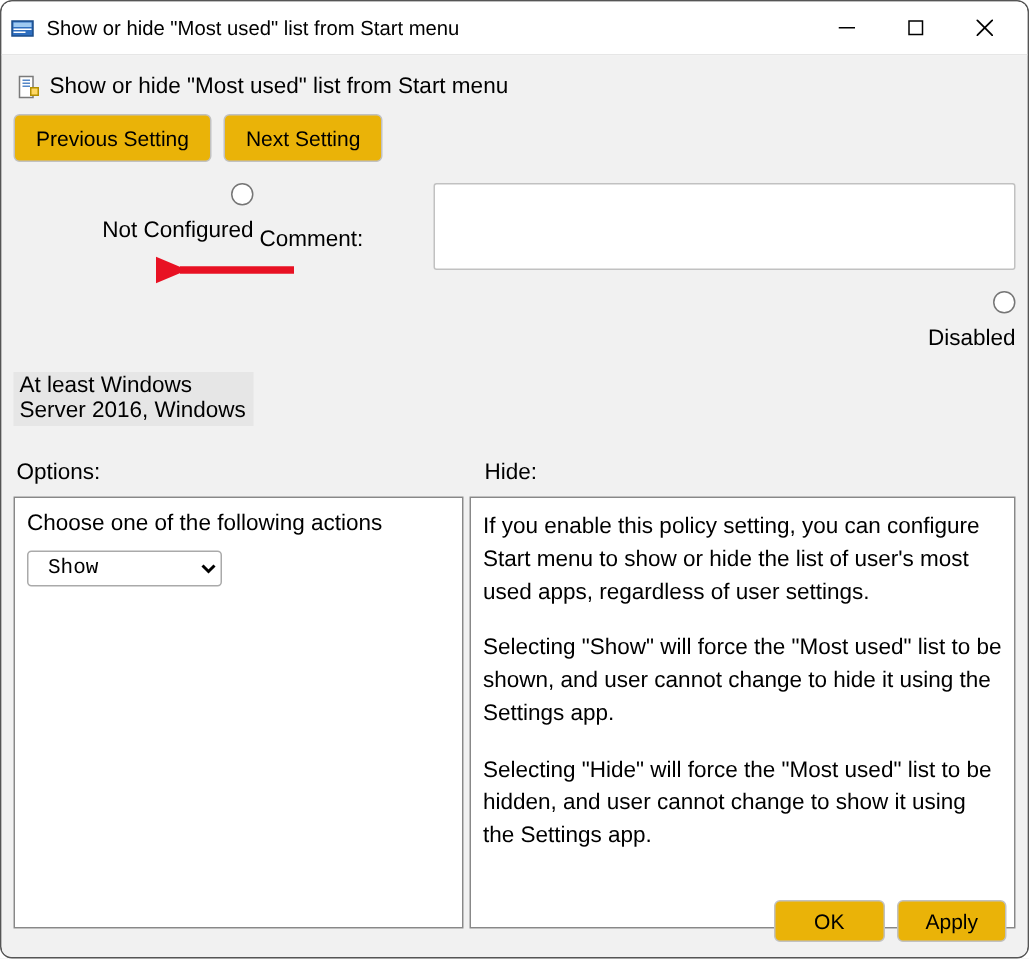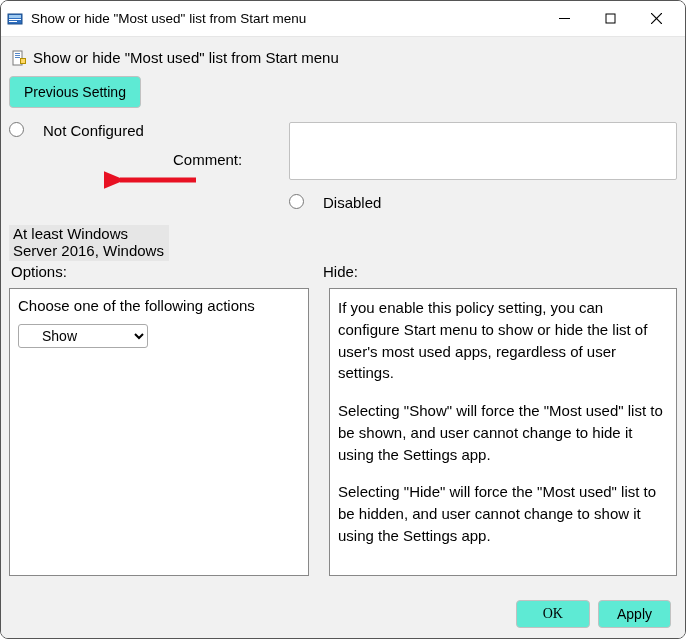--- a/index.html
+++ b/index.html
@@ -59,41 +59,42 @@
       gap: 6px;
       padding: 2px 2px 10px 2px;
       font-size: 15px;
     }
     .nav-buttons {
       display: flex;
       gap: 8px;
       padding-bottom: 14px;
     }
     .btn {
-      background: #5eead4;
+      background: #eab308;
       border: 1px solid #c1c1c1;
       border-radius: 4px;
       padding: 7px 14px;
       font-size: 14px;
       font-family: inherit;
       cursor: pointer;
     }
     .config-grid {
       display: grid;
       grid-template-columns: 160px 112px 1fr;
       column-gap: 4px;
       row-gap: 14px;
       align-items: flex-start;
     }
     .radio-row {
       display: flex;
-      align-items: flex-start;
-      gap: 19px;
+      align-items: flex-end;
+      gap: 8px;
       font-size: 15px;
       color: #000;
+      flex-direction: column;
     }
     .radio-row input[type=radio] {
       width: 15px;
       height: 15px;
       accent-color: #0067c0;
     }
     .label-cell {
       font-size: 15px;
       padding-top: 1px;
       margin-top: 28px;
@@ -123,62 +124,62 @@
       overflow: hidden;
     }
     .arrow {
       position: absolute;
       top: 166px;
       left: 103px;
       pointer-events: none;
     }
     .panels-header {
       display: flex;
-      margin-top: 2px;
+      margin-top: 22px;
       font-size: 15px;
     }
     .panels-header .left-h { width: 300px; padding-left: 2px; }
     .panels-header .right-h { padding-left: 14px; }
     .panels {
       display: flex;
-      gap: 20px;
+      gap: 4px;
       margin-top: 8px;
       flex: 1 1 auto;
       min-height: 0;
     }
     .panel {
       border: 1px solid #888;
       background: #fff;
       height: 288px;
       padding: 8px;
       font-size: 15px;
       overflow: hidden;
     }
     .panel.options { width: 300px; }
     .panel.help { flex: 1; line-height: 1.45; }
     .help p { margin-bottom: 16px; }
     .help p:last-child { margin-bottom: 0; }
     .options-label { margin-bottom: 10px; }
     select.action {
       width: 130px;
-      padding: 2px 19px;
-      font-family: Liberation Sans, sans-serif;
+      padding: 2px 9px;
+      font-family: Liberation Mono, monospace;
       font-size: 14px;
       border: 1px solid #aaa;
       border-radius: 3px;
       background: #fff;
     }
     .footer {
       display: flex;
       justify-content: flex-end;
       gap: 8px;
       padding: 10px 6px 10px 0;
     }
     .footer .btn { padding: 5px 18px; font-size: 14px; }
-    .footer .btn.ok { padding: 5px 26px; font-family: Liberation Serif, serif; }
+    .footer .btn.ok { padding: 5px 26px; }
     .doc-icon svg { display: block; }
   </style>
 </head>
 <body>
 
 <div class="titlebar">
   <span class="app-icon">
     <svg width="16" height="16" viewBox="0 0 16 16">
       <rect x="1" y="3" width="14" height="10" fill="#2e6ebf" stroke="#1b4d8a"></rect>
       <rect x="2" y="4" width="12" height="3" fill="#9fcaf1"></rect>
@@ -217,20 +218,21 @@
         <rect x="4" y="5" width="5" height="1" fill="#5587c7"></rect>
         <rect x="4" y="7" width="5" height="1" fill="#5587c7"></rect>
         <rect x="9.5" y="8.5" width="5" height="5" fill="#ffd866" stroke="#b38f00"></rect>
       </svg>
     </span>
     <span>Show or hide "Most used" list from Start menu</span>
   </div>
 
   <div class="nav-buttons">
     <button class="btn">Previous Setting</button>
+    <button class="btn">Next Setting</button>
   </div>
 
   <div class="config-grid">
     <label class="radio-row">
       <input type="radio" name="state" style="">
       <span>Not Configured</span>
     </label>
     <div class="label-cell">Comment:</div>
     <textarea class="comment-box" style=""></textarea>
 

